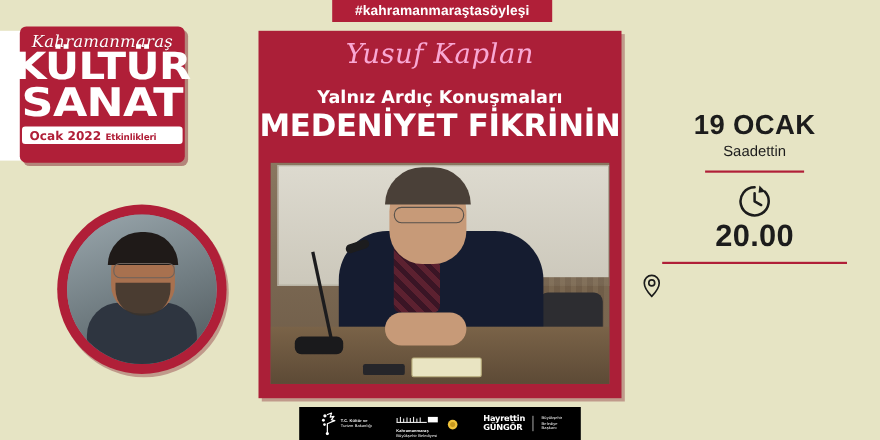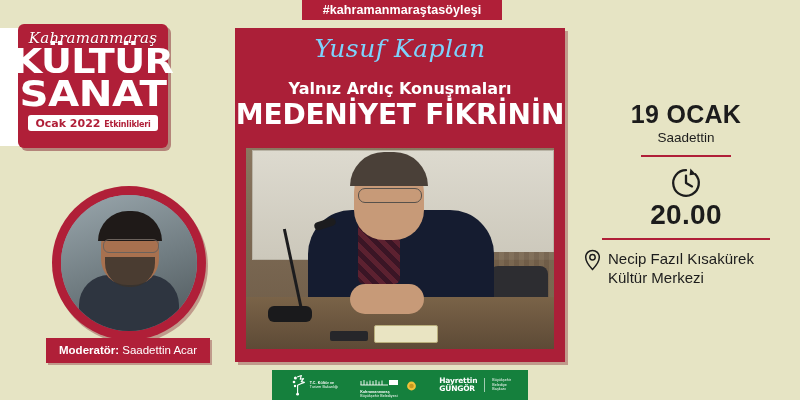--- a/index.html
+++ b/index.html
@@ -68,21 +68,21 @@
     font-size: 36px;
     line-height: 33px;
   }
   .brand-date {
     display: inline-block;
     background: #ffffff;
     color: #b01f38;
     font-family: "DejaVu Sans", sans-serif;
     font-weight: bold;
     font-size: 11px;
-    padding: 2px 7px 1px 7px;
+    padding: 2px 24px 1px 7px;
     border-radius: 3px;
     margin-top: 5px;
     white-space: nowrap;
   }
   .brand-date .sm {
     font-size: 8px;
     letter-spacing: -0.2px;
   }
 
   
@@ -106,21 +106,21 @@
   .card {
     position: absolute;
     left: 235px;
     top: 28px;
     width: 330px;
     height: 334px;
     background: #ab1f38;
     box-shadow: 3px 3px 0 rgba(120,18,34,0.35);
   }
   .card-speaker {
-    color: #7dd3fc;
+    color: #f9a8d4;
     font-family: "DejaVu Serif", serif;
     font-style: italic;
     font-size: 25px;
     text-align: center;
     margin-top: 6px;
     line-height: 30px;
     letter-spacing: 0.5px;
   }
   .card-series {
     color: #ffffff;
@@ -438,21 +438,21 @@
     text-align: left;
   }
 
   
   .footer {
     position: absolute;
     left: 272px;
     top: 370px;
     width: 256px;
     height: 30px;
-    background: #15803d;
+    background: #000000;
     display: flex;
     align-items: center;
     justify-content: center;
     gap: 22px;
   }
   .sp {
     display: flex;
     align-items: center;
     gap: 4px;
     color: #ffffff;
@@ -528,24 +528,20 @@
     <div class="mod-inner">
       <div class="mod-bg"></div>
       <div class="mod-body"></div>
       <div class="mod-head"></div>
       <div class="mod-beard"></div>
       <div class="mod-hair"></div>
       <div class="mod-glasses"></div>
     </div>
   </div>
 
-  <div class="mod-label">
-    <b>Moderatör:</b>
-    <span>Saadettin Acar</span>
-  </div>
 
   <div class="info">
     <div class="info-date">19 OCAK</div>
     <div class="info-day">Saadettin</div>
     <div class="rule short"></div>
 
     <div class="clock-wrap">
       <svg width="34" height="34" viewBox="0 0 34 34">
         <path d="M17 4.2 a12.8 12.8 0 1 0 9.3 4.0" fill="none" stroke="#1c1c1c" stroke-width="2.3" stroke-linecap="round"></path>
         <path d="M21.4 2.6 L26.9 8.4 L20.6 9.2 Z" fill="#1c1c1c"></path>
@@ -553,24 +549,20 @@
       </svg>
     </div>
     <div class="info-time">20.00</div>
     <div class="rule long"></div>
 
     <div class="venue">
       <svg width="17" height="22" viewBox="0 0 17 22">
         <path d="M8.5 1.4 C4.7 1.4 1.7 4.4 1.7 8.2 C1.7 13.3 8.5 20.4 8.5 20.4 C8.5 20.4 15.3 13.3 15.3 8.2 C15.3 4.4 12.3 1.4 8.5 1.4 Z" fill="none" stroke="#1c1c1c" stroke-width="1.5"></path>
         <circle cx="8.5" cy="8.2" r="2.7" fill="none" stroke="#1c1c1c" stroke-width="1.5"></circle>
       </svg>
-      <div class="venue-text">
-        <div>Necip Fazıl Kısakürek</div>
-        <div>Kültür Merkezi</div>
-      </div>
     </div>
   </div>
 
   <div class="footer">
 
     <div class="sp">
       <svg width="17" height="22" viewBox="0 0 17 22">
         <path d="M8.2 3 L12.4 1.5 L11.2 5.2 L14.6 4.6 L12.2 7.6 L15.4 8.4 L11.8 9.8 L8.6 11.2 L8.6 19.8" fill="none" stroke="#ffffff" stroke-width="1.1" stroke-linejoin="round"></path>
         <circle cx="6.4" cy="4.0" r="1.5" fill="#ffffff"></circle>
         <circle cx="5.0" cy="8.0" r="1.3" fill="#ffffff"></circle>

